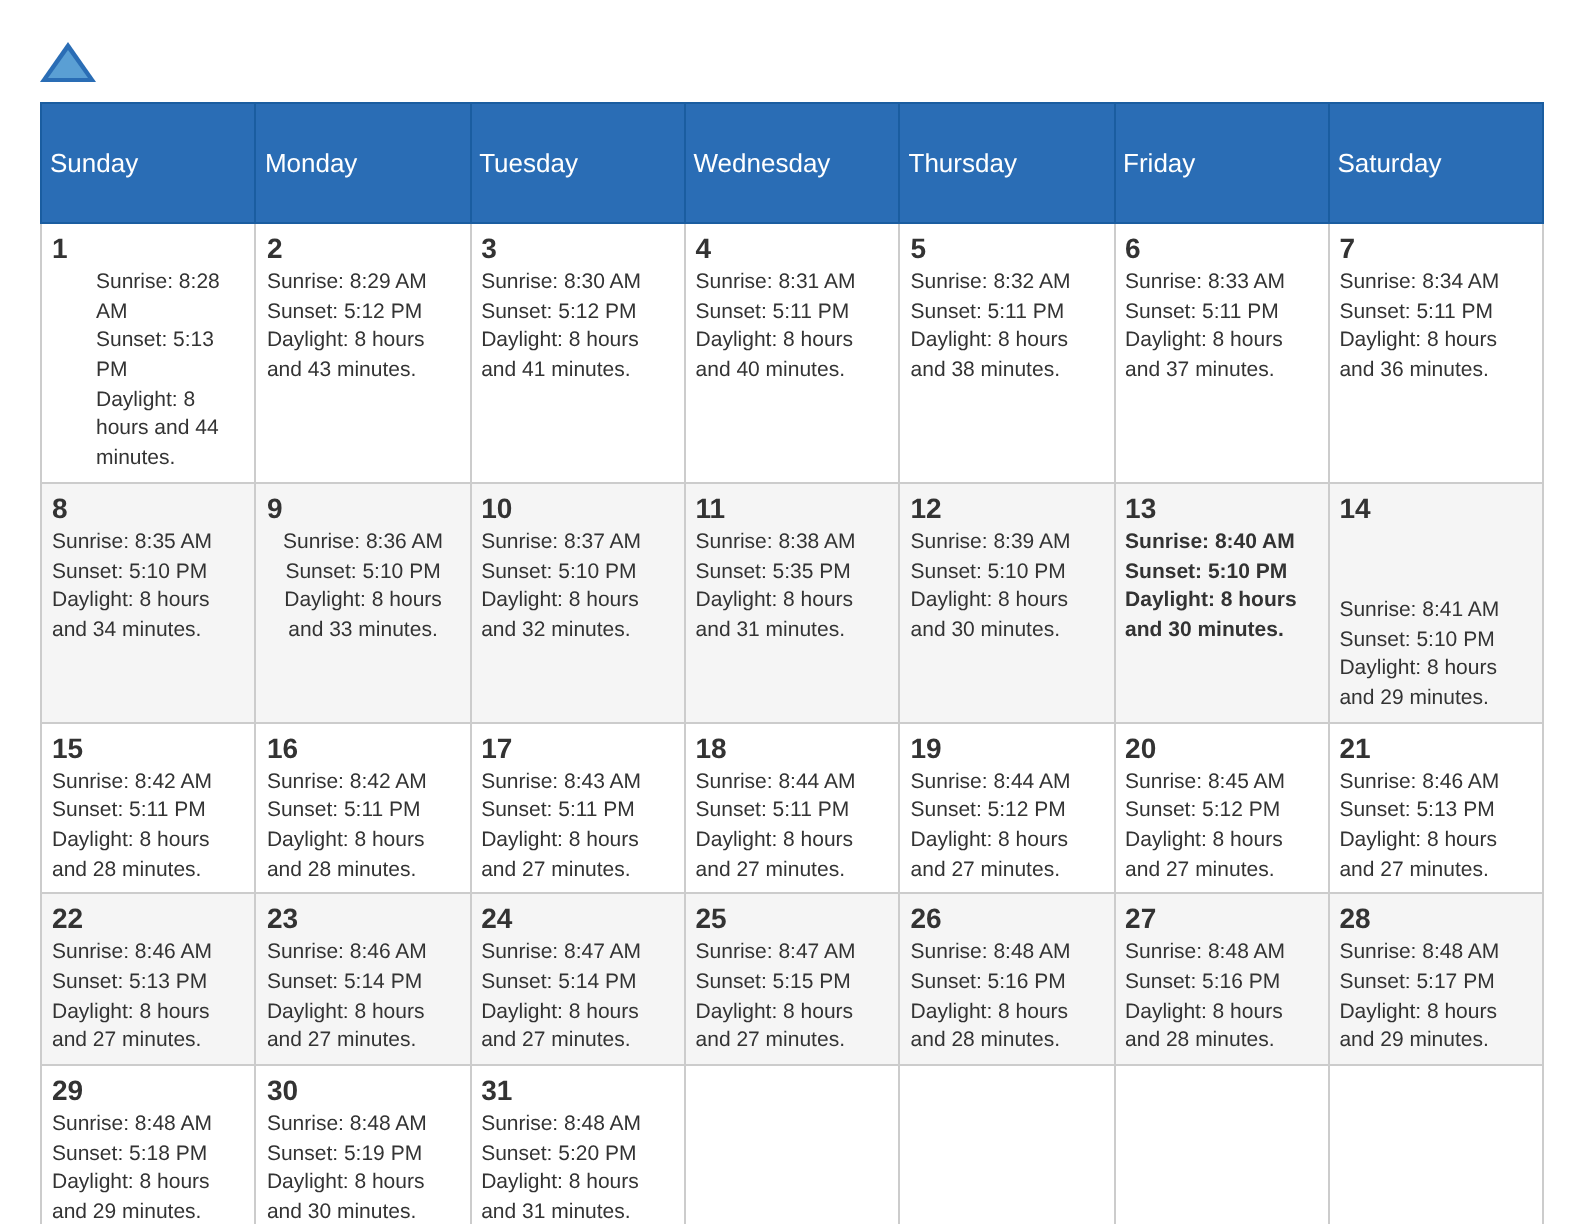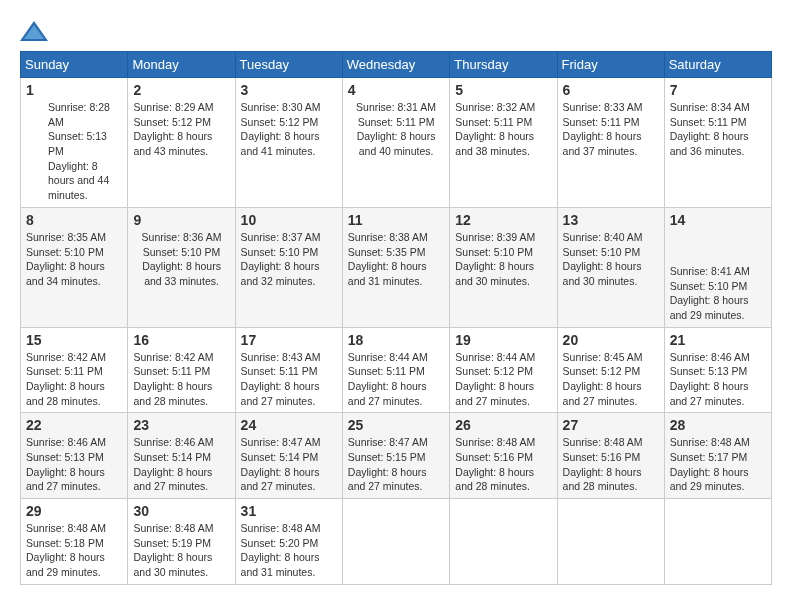--- a/index.html
+++ b/index.html
@@ -48,21 +48,21 @@
       color: #555;
     }
     .calendar {
       width: 100%;
       border-collapse: collapse;
       font-size: 11px;
     }
     .calendar th {
       background: #2a6db5;
       color: #fff;
-      padding: 5px 4px;
+      padding: 22px 4px;
       text-align: left;
       font-size: 13px;
       font-weight: normal;
       border: 1px solid #1a5da0;
     }
     .calendar td {
       border: 1px solid #ccc;
       padding: 4px 5px;
       vertical-align: top;
       width: 108px;
@@ -135,21 +135,21 @@
 Daylight: 8 hours and 43 minutes.</div>
         </td>
         <td>
           <span class="day-number">3</span>
           <div class="day-info" style="white-space: pre-line;">Sunrise: 8:30 AM
 Sunset: 5:12 PM
 Daylight: 8 hours and 41 minutes.</div>
         </td>
         <td>
           <span class="day-number">4</span>
-          <div class="day-info" style="white-space: pre-line; text-align: center;">Sunrise: 8:31 AM
+          <div class="day-info" style="white-space: pre-line;">Sunrise: 8:31 AM
 Sunset: 5:11 PM
 Daylight: 8 hours and 40 minutes.</div>
         </td>
         <td>
           <span class="day-number">5</span>
           <div class="day-info" style="white-space: pre-line;">Sunrise: 8:32 AM
 Sunset: 5:11 PM
 Daylight: 8 hours and 38 minutes.</div>
         </td>
         <td>
@@ -191,21 +191,21 @@
 Daylight: 8 hours and 31 minutes.</div>
         </td>
         <td>
           <span class="day-number">12</span>
           <div class="day-info" style="white-space: pre-line;">Sunrise: 8:39 AM
 Sunset: 5:10 PM
 Daylight: 8 hours and 30 minutes.</div>
         </td>
         <td>
           <span class="day-number">13</span>
-          <div class="day-info" style="white-space: pre-line;">Sunrise: 8:40 AM
+          <div class="day-info" style="white-space: pre-line; font-weight: bold;">Sunrise: 8:40 AM
 Sunset: 5:10 PM
 Daylight: 8 hours and 30 minutes.</div>
         </td>
         <td>
           <span class="day-number">14</span>
           <div class="day-info" style="white-space: pre-line; margin-top: 36px;">Sunrise: 8:41 AM
 Sunset: 5:10 PM
 Daylight: 8 hours and 29 minutes.</div>
         </td>
       </tr>

